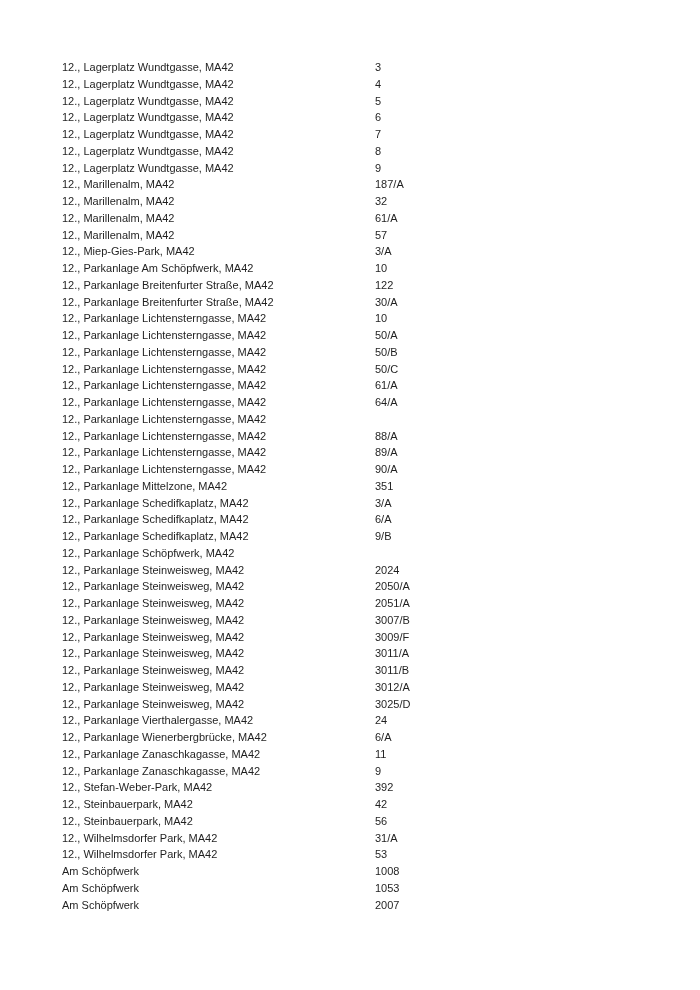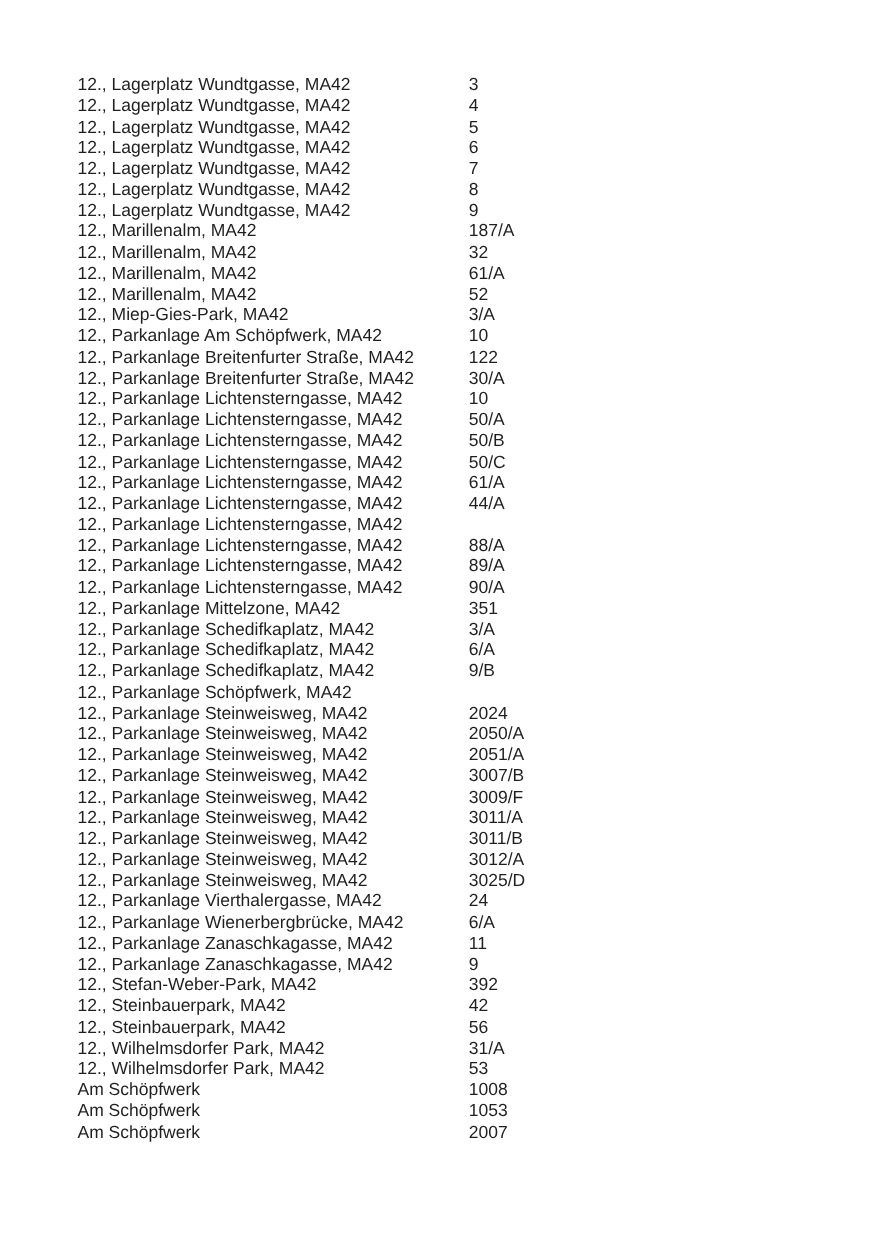--- a/index.html
+++ b/index.html
@@ -27,21 +27,21 @@
     position: absolute;
     left: 62px;
     top: 59px;
     width: 600px;
   }
   .row {
     display: flex;
     align-items: baseline;
     height: 16.76px;
     line-height: 16.76px;
-    font-size: 14px;
+    font-size: 11px;
     white-space: nowrap;
   }
   .cell-location {
     width: 313px;
     flex: 0 0 313px;
   }
   .cell-number {
     flex: 1 1 auto;
   }
 </style>
@@ -85,21 +85,21 @@
       <div class="row">
         <span class="cell-location">12., Marillenalm, MA42</span>
         <span class="cell-number">32</span>
       </div>
       <div class="row">
         <span class="cell-location">12., Marillenalm, MA42</span>
         <span class="cell-number">61/A</span>
       </div>
       <div class="row">
         <span class="cell-location">12., Marillenalm, MA42</span>
-        <span class="cell-number">52</span>
+        <span class="cell-number">57</span>
       </div>
       <div class="row">
         <span class="cell-location">12., Miep-Gies-Park, MA42</span>
         <span class="cell-number">3/A</span>
       </div>
       <div class="row">
         <span class="cell-location">12., Parkanlage Am Schöpfwerk, MA42</span>
         <span class="cell-number">10</span>
       </div>
       <div class="row">
@@ -125,21 +125,21 @@
       <div class="row">
         <span class="cell-location">12., Parkanlage Lichtensterngasse, MA42</span>
         <span class="cell-number">50/C</span>
       </div>
       <div class="row">
         <span class="cell-location">12., Parkanlage Lichtensterngasse, MA42</span>
         <span class="cell-number">61/A</span>
       </div>
       <div class="row">
         <span class="cell-location">12., Parkanlage Lichtensterngasse, MA42</span>
-        <span class="cell-number">44/A</span>
+        <span class="cell-number">64/A</span>
       </div>
       <div class="row">
         <span class="cell-location">12., Parkanlage Lichtensterngasse, MA42</span>
       </div>
       <div class="row">
         <span class="cell-location">12., Parkanlage Lichtensterngasse, MA42</span>
         <span class="cell-number">88/A</span>
       </div>
       <div class="row">
         <span class="cell-location">12., Parkanlage Lichtensterngasse, MA42</span>

